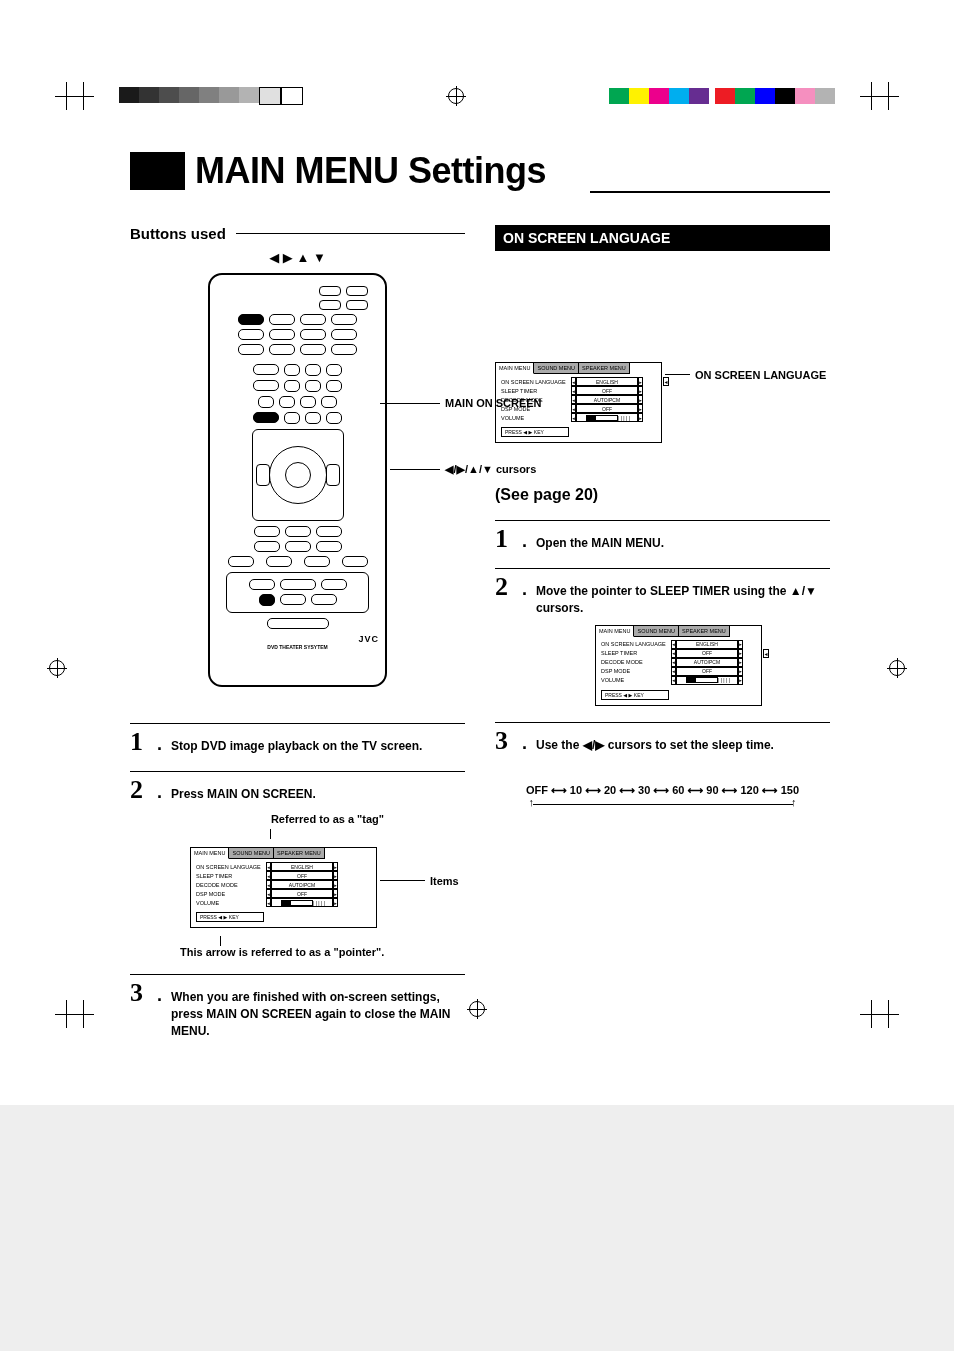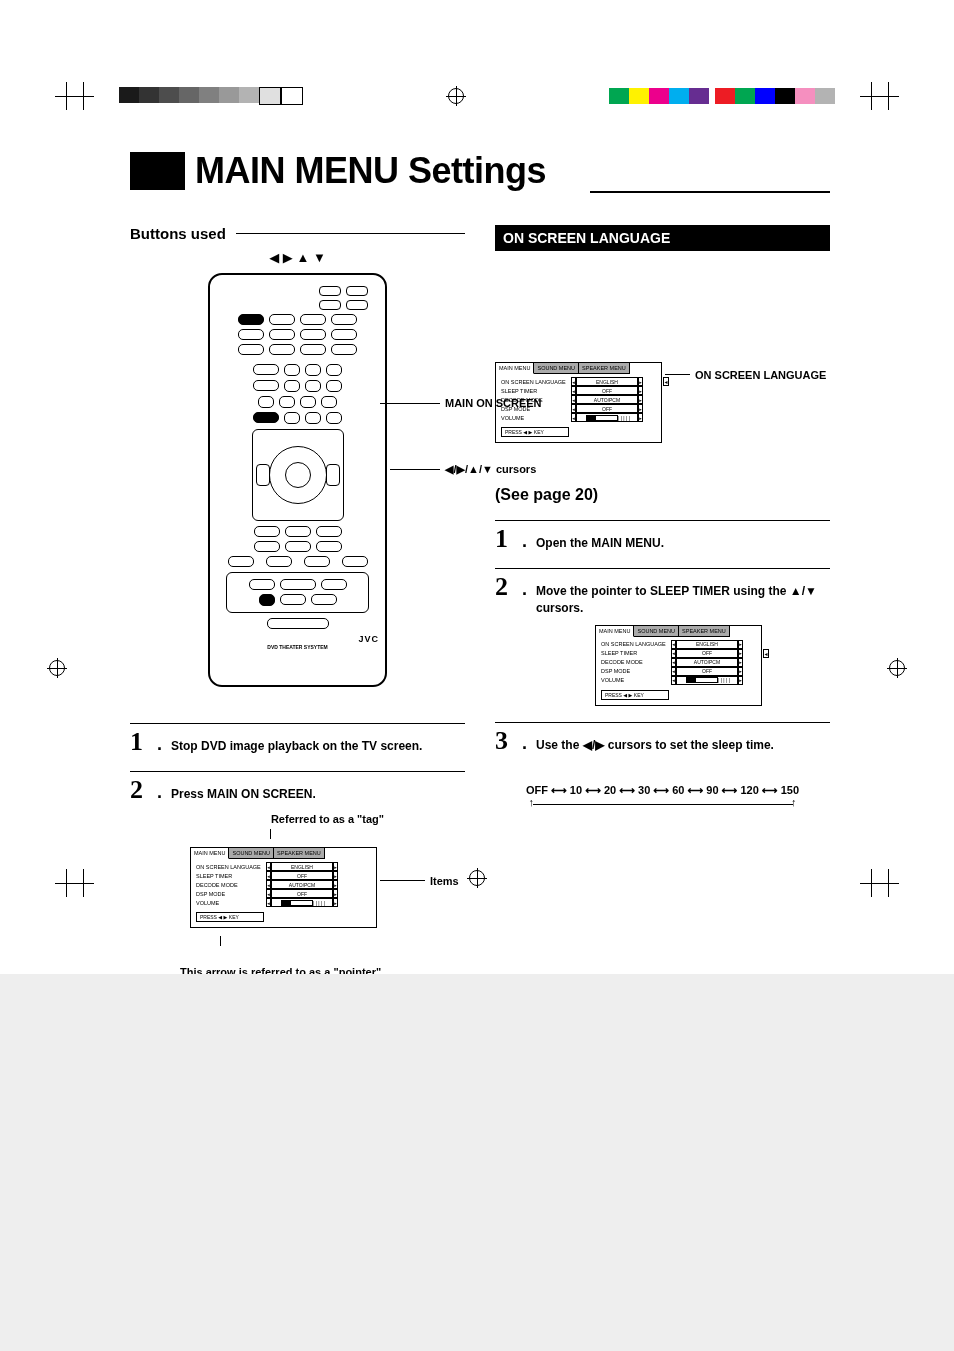--- a/index.html
+++ b/index.html
@@ -4,21 +4,21 @@
 <style>
   html, body {
     margin: 0;
     padding: 0;
     background: #eeeeee;
     font-family: Arial, Helvetica, sans-serif;
     color: #000;
   }
   .page {
     width: 954px;
-    height: 974px;
+    height: 1105px;
     margin: 0 auto;
     background: #fff;
     position: relative;
     box-sizing: border-box;
     overflow: hidden;
   }
   
   .reg-top {
     position: absolute;
     top: 85px;
@@ -241,21 +241,21 @@
   }
   .volbar { display:inline-block; width:30px; height:4px; border:1px solid #000; background:linear-gradient(90deg,#000 30%, #fff 30%); margin-left:2px;}
 
   .sel-box-cursor {
     position:absolute; width:6px;height:9px;border:1px solid #000;
     box-sizing:border-box; font-size:6px;
     display:flex;align-items:center;justify-content:center;
   }
 
   .caption {
-    font-size:11px; font-weight:bold;margin-top:20px;
+    font-size:11px; font-weight:bold;
   }
   .caption-center { text-align:center; margin:4px 0;}
 
   .seepage { font-size:16px; font-weight:bold; margin-bottom:6px; }
 
   .sleep-values { margin-top:30px; font-size:11px; font-weight:bold; text-align:center; }
   .sleep-ruler {
     position:relative; height:14px; width:290px; margin:0 auto;
   }
   .sleep-ruler .hline { position:absolute; top:7px; left:15px; right:15px; height:1px; background:#000; }
@@ -532,20 +532,21 @@
           </div>
           <div class="items-line" style="top:33px;left:190px;width:45px;"></div>
           <div class="items-callout" style="top:28px;left:240px;">Items</div>
           <div style="width:1px;height:10px;background:#000;margin-left:30px;"></div>
           <div class="caption" style="margin-left:-10px;">This arrow is referred to as a "pointer".</div>
         </div>
 
         <div class="step">
           <span class="step-num">3</span>
             <span class="step-dot">.</span>
+          <span class="step-text">When you are finished with on-screen settings, press MAIN ON SCREEN again to close the MAIN MENU.</span>
         </div>
 
       </div>
 
       <div class="col-right">
 
         <div class="section-bar">ON SCREEN LANGUAGE</div>
 
         <div style="height:95px;"></div>
 

